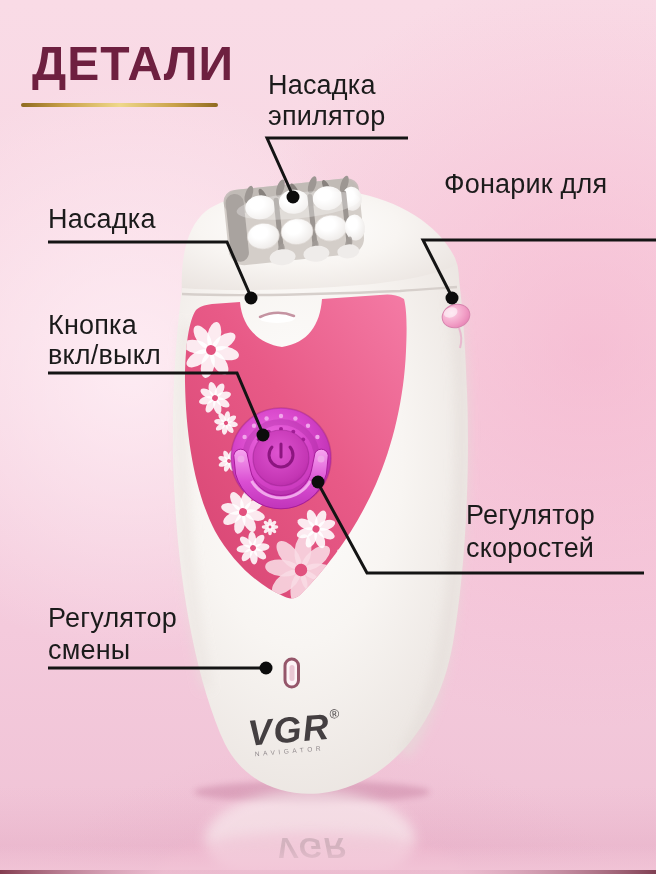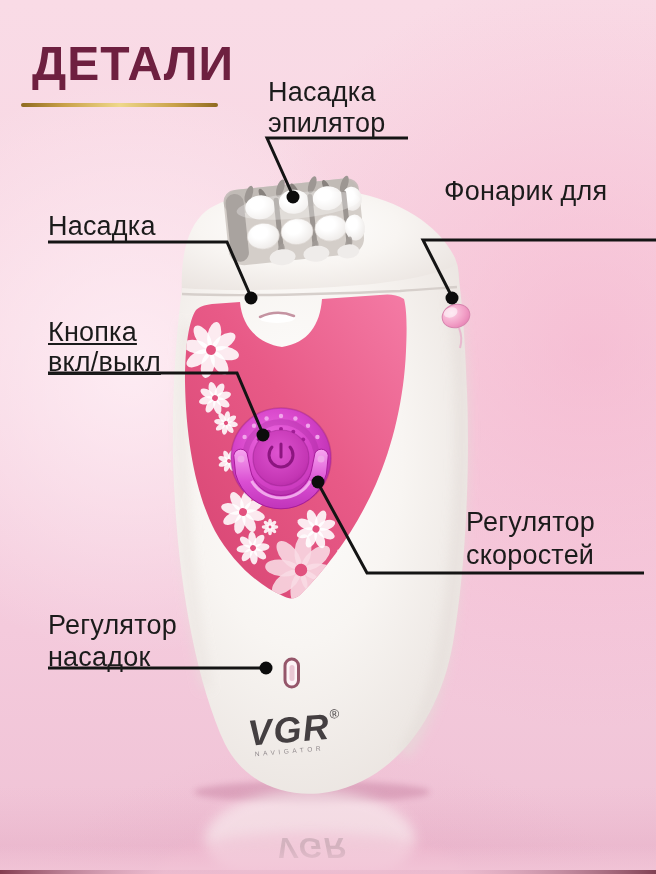--- a/index.html
+++ b/index.html
@@ -13,26 +13,26 @@
       linear-gradient(180deg,#f9dbe6 0%,#f8d7e3 38%,#f4cadc 72%,#efc2d5 100%);
   }
   .page-title{
     position:absolute;left:24px;top:28px;margin:8px;
     font-size:48px;font-weight:700;letter-spacing:1px;color:#6e2040;
   }
   .gold-rule{
     position:absolute;left:21px;top:103px;width:197px;height:4px;border-radius:2px;
     background:linear-gradient(90deg,#8f6a20,#c9a149 22%,#efd88b 50%,#c9a149 78%,#8f6a20);
   }
-  .lbl{position:absolute;color:#1b1b1b;font-size:27px;line-height:31px;letter-spacing:.2px;margin-top:7px;}
+  .lbl{position:absolute;color:#1b1b1b;font-size:27px;line-height:31px;letter-spacing:.2px;}
   .lbl span{display:block;}
   #lbl-attachment{left:268px;top:70px;}
   #lbl-change{left:444px;top:169px;}
   #lbl-flashlight{left:48px;top:204px;}
-  #lbl-power{left:48px;top:310px;line-height:30px;text-decoration:underline;}
+  #lbl-power{left:48px;top:310px;line-height:30px;}
   #lbl-speed{left:466px;top:499px;line-height:33px;}
   #lbl-charge{left:48px;top:602px;line-height:32px;}
   svg.art{position:absolute;left:0;top:0;}
 </style>
 </head>
 <body>
 
 <div class="stage">
 
   <svg class="art" width="656" height="874" viewBox="0 0 656 874">
@@ -296,16 +296,16 @@
   <div class="lbl" id="lbl-power">
     <span>Кнопка</span>
     <span>вкл/выкл</span>
   </div>
   <div class="lbl" id="lbl-speed">
     <span>Регулятор</span>
     <span>скоростей</span>
   </div>
   <div class="lbl" id="lbl-charge">
     <span>Регулятор</span>
-    <span>насадок</span>
+    <span>смены</span>
   </div>
 
 </div>
 
 </body></html>

